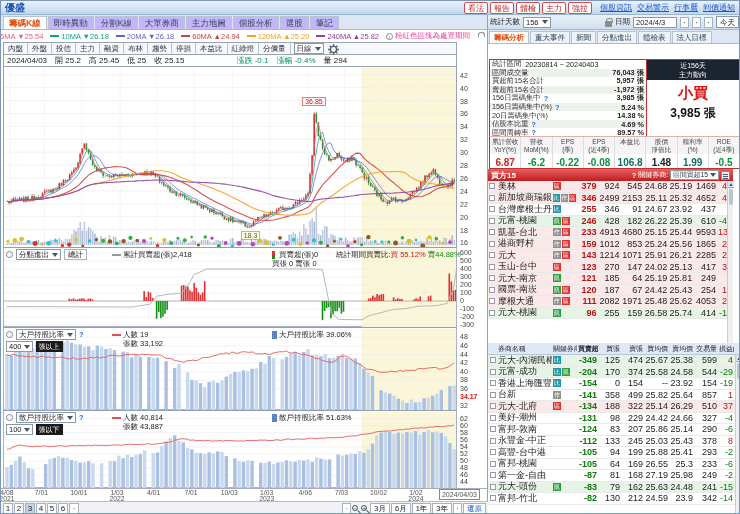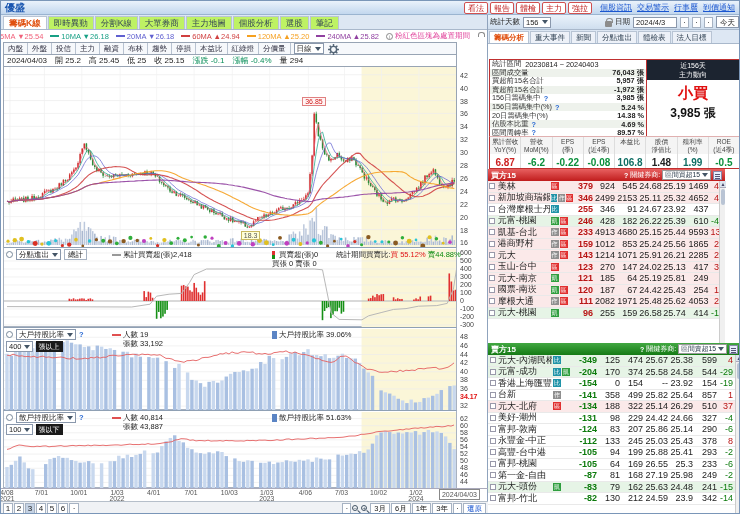--- a/index.html
+++ b/index.html
@@ -8,21 +8,21 @@
 #app{position:relative;width:740px;height:514px;border:1px solid #7a96b8;overflow:hidden;background:#fff}
 
 .titlebar{position:absolute;top:0;left:0;right:0;height:14px;background:linear-gradient(#eaf2fb,#c2d7ee);border-bottom:1px solid #9ab4d0;display:flex;align-items:center;padding:0 4px;z-index:30}
 .app-title{color:#1a56b0;font-weight:bold;font-size:10px}
 .tb-right{margin-left:auto;display:flex;gap:3px;align-items:center}
 .tb-btn{border:1px solid #d05050;color:#c02020;background:#fff;font-size:8px;padding:0 3px;height:12px;line-height:11px;border-radius:2px;cursor:pointer}
 .tb-link{color:#1a56d0;text-decoration:underline;font-size:8px;cursor:pointer}
 
 .left{position:absolute;top:14px;left:0;width:487px;height:500px;border-right:1px solid #8fa3bd;background:#fff}
 .ltabs{position:absolute;top:0;left:0;right:0;height:15px;background:#dde7f3;border-bottom:1px solid #a9b8cb;display:flex;gap:1px;padding:1px 0 0 2px}
-.ltab{background:#bef264;border:1px solid #b8c4d4;border-bottom:none;padding:1px 5px 0;font-size:8.5px;color:#345;cursor:pointer;white-space:nowrap}
+.ltab{background:#c4b5fd;border:1px solid #b8c4d4;border-bottom:none;padding:1px 5px 0;font-size:8.5px;color:#345;cursor:pointer;white-space:nowrap}
 .ltab.active{background:#fff;color:#e05010;font-weight:bold}
 .ma-legend{position:absolute;top:15px;left:0;right:10px;height:12px;display:flex;justify-content:flex-end;align-items:center;gap:7px;font-size:7.5px;white-space:nowrap}
 .ma-item{display:flex;align-items:center;gap:2px}
 .ma-dash{width:9px;height:2px;display:inline-block}
 .ma-note{color:#e0409a}
 .icircle{width:7px;height:7px;border:1px solid #888;border-radius:50%;color:#888;font-size:5px;line-height:6px;text-align:center;display:inline-block}
 .lock{position:relative;width:7px;height:6px;background:#8c8c8c;border-radius:1px;display:inline-block;margin-top:3px}
 .lock:before{content:'';position:absolute;top:-3px;left:1px;width:5px;height:4px;border:1px solid #8c8c8c;border-bottom:none;border-radius:3px 3px 0 0}
 .ctb{position:absolute;top:27px;left:2px;width:454px;height:13px;border:1px solid #98a4b4;display:flex;align-items:stretch;background:#f6f8fb}
 .ctb-btn{border-right:1px solid #b8c2d0;padding:1px 4px 0;font-size:7.5px;color:#334;cursor:pointer;white-space:nowrap}
@@ -205,21 +205,21 @@
         </g>
       </svg>
     </div>
 
     <div class="quote-row" id="quoteseg">
         <span style="color: rgb(34, 34, 34);">2024/04/03</span>
         <span style="color: rgb(34, 34, 34);">開 25.2</span>
         <span style="color: rgb(34, 34, 34);">高 25.45</span>
         <span style="color: rgb(34, 34, 34);">低 25</span>
         <span style="color: rgb(34, 34, 34);">收 25.15</span>
-        <span style="color: rgb(10, 143, 90);">漲跌 -0.1</span>
+        <span style="color: rgb(10, 143, 90); margin-left: 44px;">漲跌 -0.1</span>
         <span style="color: rgb(10, 143, 90);">漲幅 -0.4%</span>
         <span style="color: rgb(34, 34, 34);">量 294</span>
       </div>
 
     <div class="chart-area">
       <svg id="csvg" width="452" height="180">
           <rect x="357.5636666666667" y="0" width="94.43633333333332" height="180" fill="#fbf6d8"></rect>
           <line x1="0" y1="7.740000000000019" x2="452" y2="7.740000000000019" stroke="#ececec" stroke-width="0.7"></line>
           <line x1="0" y1="20.64000000000002" x2="452" y2="20.64000000000002" stroke="#ececec" stroke-width="0.7"></line>
           <line x1="0" y1="33.54000000000002" x2="452" y2="33.54000000000002" stroke="#ececec" stroke-width="0.7"></line>
@@ -1602,21 +1602,21 @@
         </div>
         <div class="fcol">
           <div class="fh">
             <div>ROE</div>
             <div>(近4季)</div>
           </div>
           <div class="fv" style="color: rgb(10, 143, 60);">-0.5</div>
         </div>
       </div>
 
-    <div id="buyersSec" style="position: absolute; left: 0px; right: 16px; top: 154px;">
+    <div id="buyersSec" style="position: absolute; left: 0px; right: 8px; top: 154px;">
         <div class="bsec-head buy">
           <span>買方15</span>
           <span class="bh-right">
             <span style="color: rgb(255, 255, 255); font-weight: bold;">?</span>
             <span>關鍵券商:</span>
             <span class="bh-select">
               <span>區間買超15</span>
               <span class="caret"></span>
             </span>
             <span class="list-icon"></span>
@@ -1833,32 +1833,20 @@
           <span class="c c-sa c-n">25.74</span>
           <span class="c c-vol c-n">414</span>
           <span class="c c-pl c-n" style="color: rgb(12, 122, 12);">-16</span>
         </div>
         <div class="sbar" style="top: 12px; height: 161.5px;">
           <div class="up">▲</div>
           <div class="thumb"></div>
         </div>
       </div>
     <div id="sellersSec" style="position: absolute; left: 0px; right: 0px; top: 328px;">
-        <div class="bsec-head sell">
-          <span>賣方15</span>
-          <span class="bh-right">
-            <span style="color: rgb(255, 255, 255); font-weight: bold;">?</span>
-            <span>關鍵券商:</span>
-            <span class="bh-select">
-              <span>區間賣超15</span>
-              <span class="caret"></span>
-            </span>
-            <span class="list-icon"></span>
-          </span>
-        </div>
         <div class="bt-cols">
           <span class="c c-cb"></span>
           <span class="c c-name">券商名稱</span>
           <span class="c c-badge">關鍵券商</span>
           <span class="c c-net c-n">買賣超</span>
           <span class="c c-buy c-n">買張</span>
           <span class="c c-sell c-n">賣張</span>
           <span class="c c-ba c-n">買均價</span>
           <span class="c c-sa c-n">賣均價</span>
           <span class="c c-vol c-n">交易量</span>

